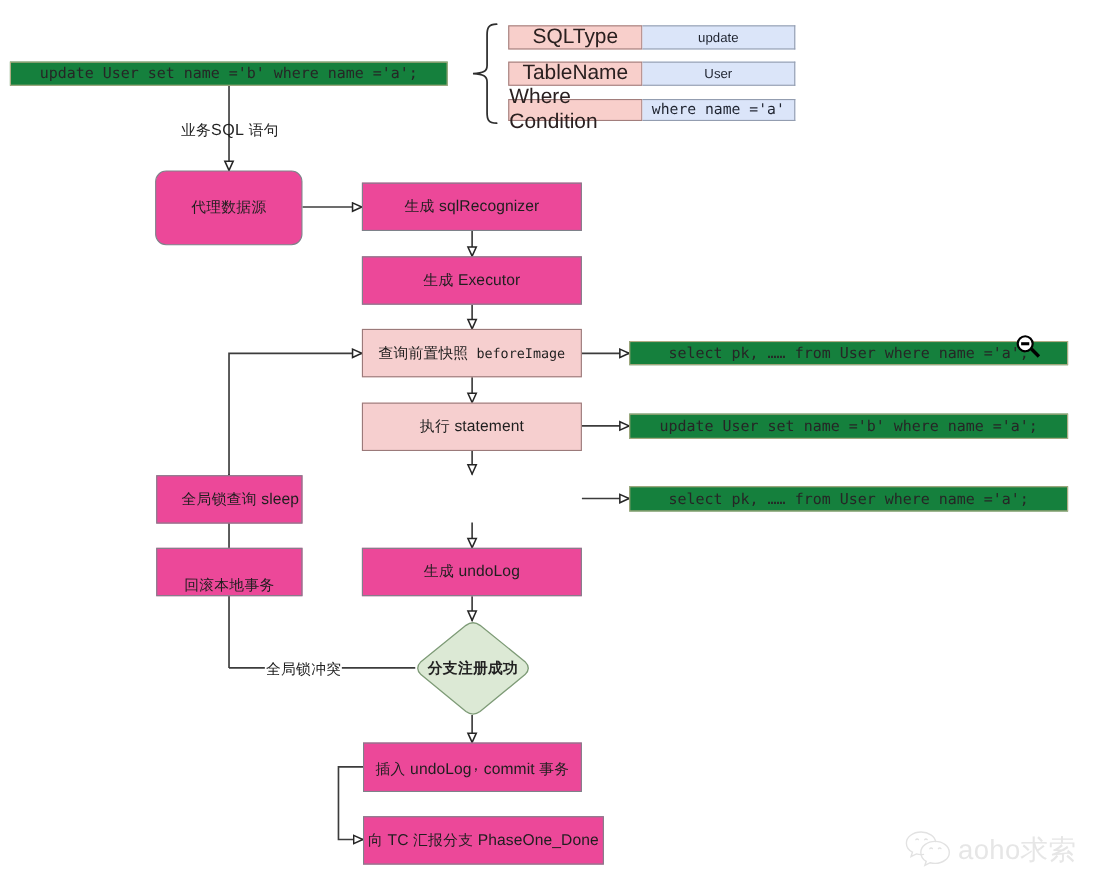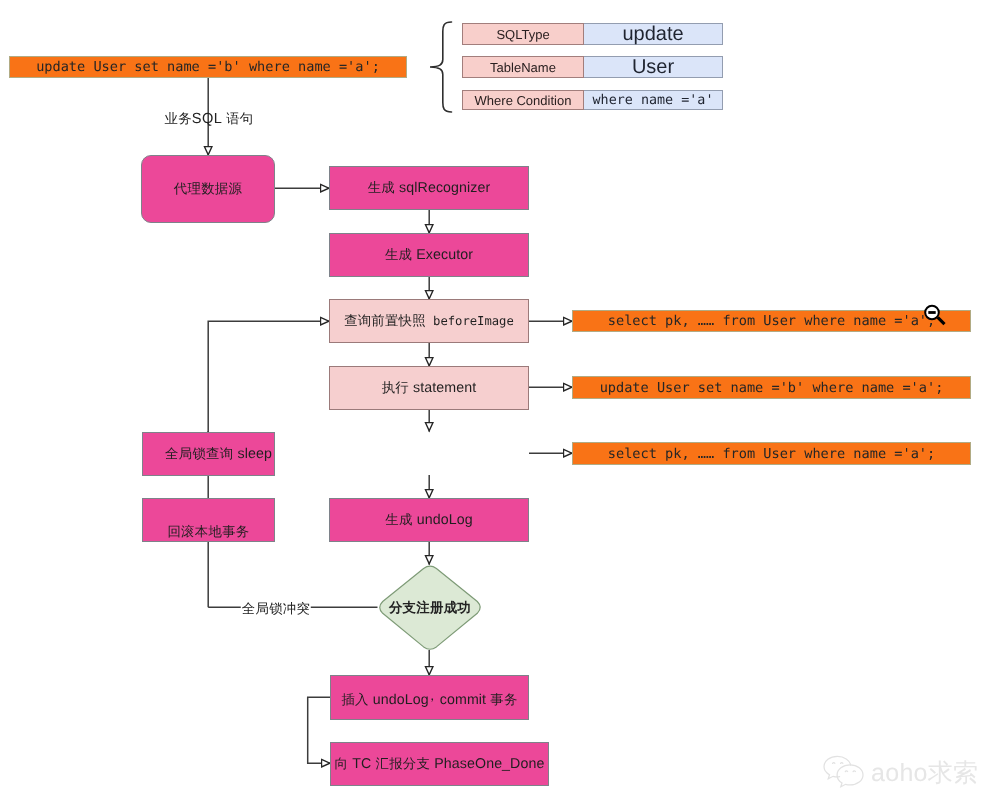--- a/index.html
+++ b/index.html
@@ -7,21 +7,21 @@
   body{width:995px;height:791px;overflow:hidden;
        font-family:"Liberation Sans","DejaVu Sans",sans-serif;
        -webkit-font-smoothing:antialiased;
        text-rendering:geometricPrecision;}
   #canvas{position:relative;width:995px;height:791px;background:#fff;}
   #wires{position:absolute;left:0;top:0;width:995px;height:791px;pointer-events:none;}
   .node{position:absolute;box-sizing:border-box;display:flex;align-items:center;
         justify-content:center;text-align:center;white-space:nowrap;}
   .grey{background:#ec4899;border:1px solid #7e828a;}
   .pink{background:#f6cfcf;border:1px solid #9b7a7a;}
-  .yellow{background:#f97316;border:1px solid #b1ab84;}
+  .yellow{background:#15803d;border:1px solid #b1ab84;}
   .mono{font-family:"DejaVu Sans Mono",monospace;}
   .lbl{position:absolute;white-space:nowrap;background:#fff;}
 
   .node{color:#1f1f1f;font-size:14.2px;letter-spacing:.1px;}
   .monolatin{font-family:"DejaVu Sans Mono",monospace;font-size:12.2px;letter-spacing:0;}
   .monolatin .cjk{font-family:"Liberation Sans","DejaVu Sans",sans-serif;font-size:13.4px;letter-spacing:.2px;}
   .cjk{font-size:13.4px;letter-spacing:.3px;font-style:normal;}
   .cjkp{font-size:13.4px;font-style:normal;display:inline-block;width:7px;
         overflow:hidden;text-indent:-3.2px;vertical-align:baseline;
         position:relative;top:1px;}
@@ -29,23 +29,23 @@
   .sqlbox{font-size:13.6px;letter-spacing:0;color:#262626;}
   .cn{letter-spacing:.4px;}
   .bold{font-weight:600;}
 
   .brace{position:absolute;}
   .diamond{position:absolute;}
   .cursor{position:absolute;}
 
   .trow{position:absolute;left:462px;width:261px;display:flex;box-sizing:border-box;}
   .tkey{width:122px;box-sizing:border-box;background:#f8cfcb;border:1px solid #a27e7c;
-        display:flex;align-items:center;justify-content:center;font-size:13px;color:#2a2020;}
+        display:flex;align-items:center;justify-content:center;font-size:19px;color:#2a2020;}
   .tval{flex:1;box-sizing:border-box;background:#dbe5f9;border:1px solid #939db0;border-left:none;
-        display:flex;align-items:center;justify-content:center;font-size:20px;color:#1f2430;}
+        display:flex;align-items:center;justify-content:center;font-size:12px;color:#1f2430;}
 
   .tval-sql{font-size:13.4px;}
   .green-label{color:#1c3320;}
   .lbl{color:#222;font-size:14.2px;}
 
   .wm{position:absolute;left:822px;top:755px;display:flex;align-items:center;gap:5px;
       white-space:nowrap;}
   .wm-ico{display:block;flex:0 0 auto;}
   .wm-tx{font-size:25px;color:#e6e6e6;letter-spacing:.3px;line-height:1;font-weight:300;}
 </style>

